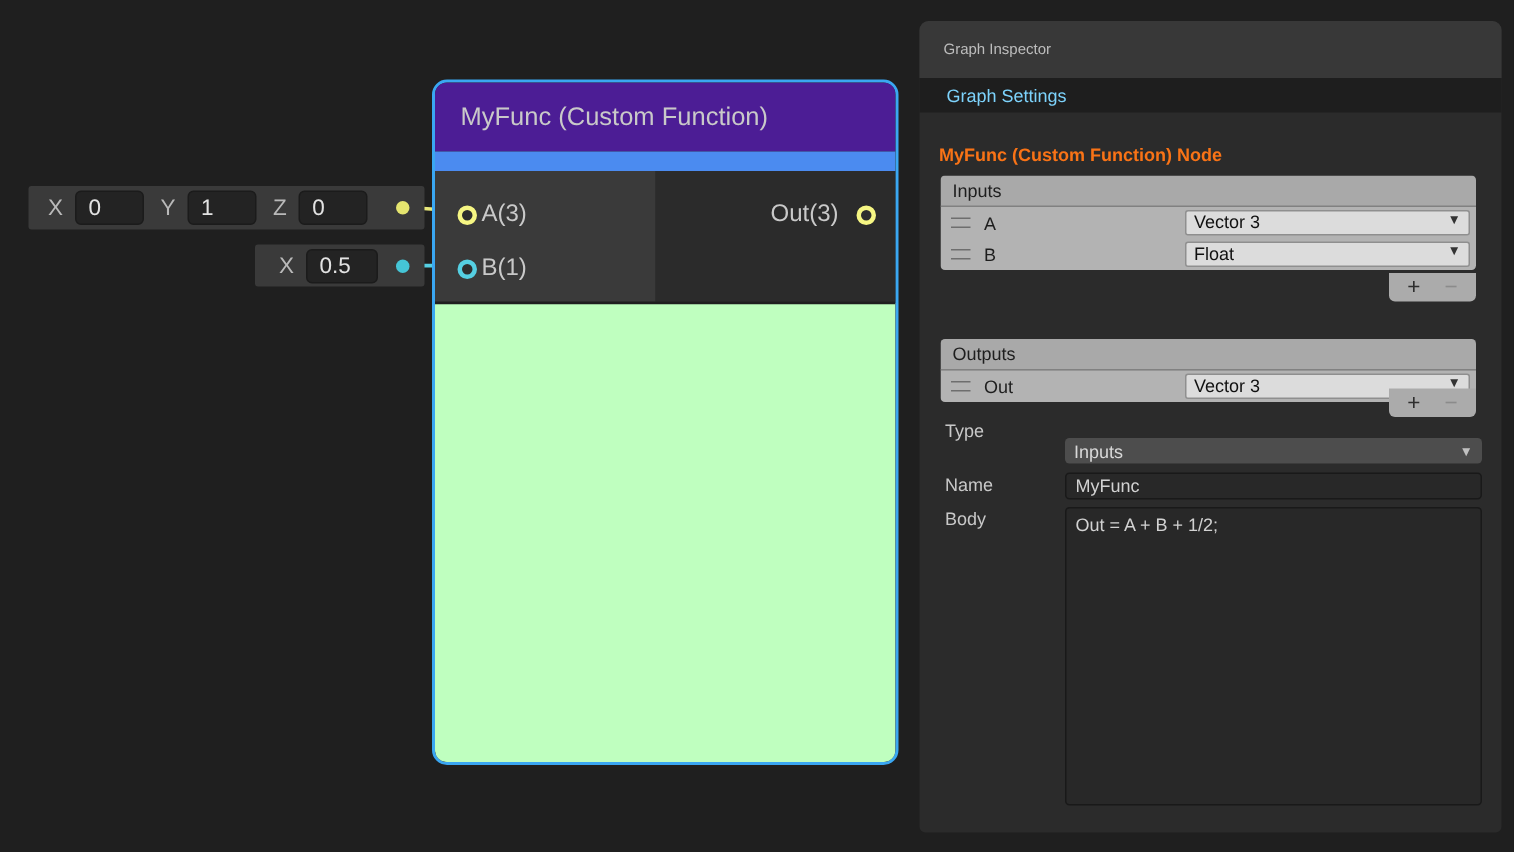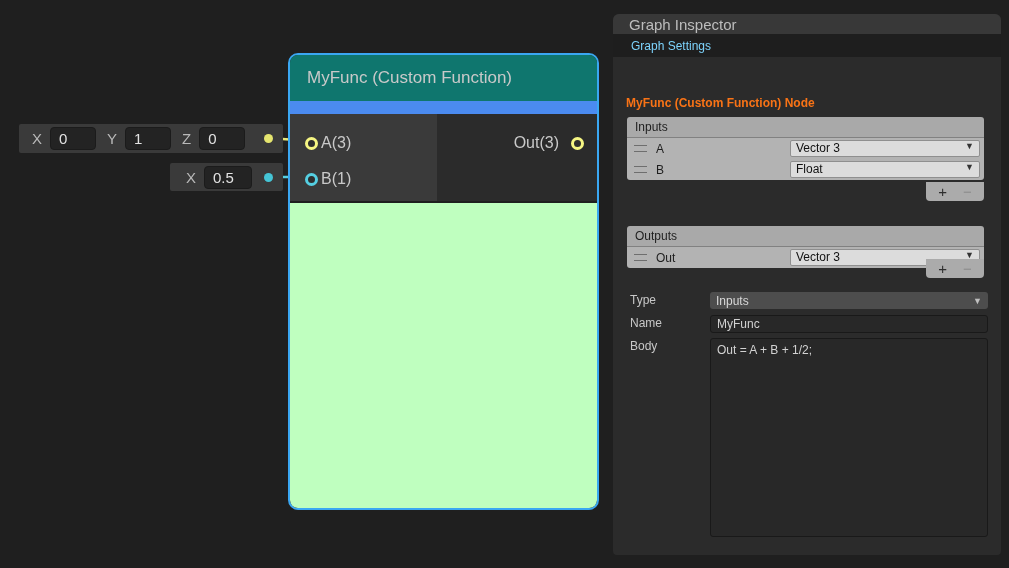--- a/index.html
+++ b/index.html
@@ -12,44 +12,44 @@
   .vw-field { background:#232323; border:1px solid #1b1b1b; border-radius:4px; color:#e2e2e2;
               font-size:15px; height:23px; display:flex; align-items:center; padding-left:8px; }
   .port-dot { position:absolute; border-radius:50%; width:9px; height:9px; }
 
   svg.wires { position:absolute; left:0; top:0; width:1009px; height:568px; pointer-events:none; }
 
   
   .node { position:absolute; left:288px; top:53px; width:311px; height:457px;
           border:2px solid #3aa7f2; border-radius:10px; background:#2b2b2b; overflow:hidden;
           display:flex; flex-direction:column; }
-  .node-header { height:46px; background:#0f766e; display:flex; align-items:center;
+  .node-header { height:46px; background:#4c1d95; display:flex; align-items:center;
                  padding-left:17px; color:#c9c9c9; font-size:17px; }
   .node-accent { height:13px; background:#4b8bf0; }
   .node-ports { height:87px; display:flex; }
   .ports-left { width:147px; background:#3a3a3a; padding-top:11px; }
   .ports-right { flex:1; background:#2b2b2b; padding-top:11px; }
   .port-row { height:36px; display:flex; align-items:center; }
   .port-ring { width:13px; height:13px; border-radius:50%; background:#2e2e2e; flex:0 0 auto; }
   .ring-yellow { border:3px solid #f6f683; }
   .ring-cyan   { border:3px solid #55cfe2; }
   .port-label { color:#c9c9c9; font-size:16px; }
   .ports-left .port-ring { margin-left:15px; }
   .ports-left .port-label { margin-left:3px; }
   .ports-right .port-row { justify-content:flex-end; }
   .ports-right .port-label { margin-right:12px; }
   .ports-right .port-ring { margin-right:13px; }
   .node-preview { flex:1; background:#bfffbf; border-top:2px solid #1f1f1f; border-radius:0 0 7px 7px; }
 
   
   .panel { position:absolute; left:613px; top:14px; width:388px; height:541px;
            background:#2b2b2b; border-radius:6px 6px 4px 4px; }
-  .panel-header { height:20px; background:#383838; border-radius:6px 6px 0 0;
+  .panel-header { height:38px; background:#383838; border-radius:6px 6px 0 0;
                   display:flex; align-items:center; padding-left:16px;
-                  color:#bdbdbd; font-size:15px; }
+                  color:#bdbdbd; font-size:10px; }
   .tabs { height:23px; background:#1e1e1e; display:flex; }
   .tab { display:flex; align-items:center; justify-content:center; font-size:12px; color:#c8c8c8; }
   .tab.active { width:100px; background:#2e2e2e; border-top:3px solid #4c86e8; }
   .tab.inactive { padding:0 18px; color:#7dd3fc; }
   .panel-heading { position:absolute; left:13px; top:82px; font-size:12px; font-weight:bold; color:#f97316; }
 
   .listbox { position:absolute; left:14px; width:357px; border-radius:3px; overflow:hidden; }
   .listbox-header { height:21px; background:#a9a9a9; border-bottom:1px solid #818181;
                     display:flex; align-items:center; padding-left:8px;
                     font-size:12px; color:#1e1e1e; }
@@ -171,21 +171,21 @@
             <span class="dd-arrow">▼</span>
           </span>
         </div>
       </div>
     </div>
     <div class="list-footer" style="left:313px; top:245px;">
       <span class="lf-plus">+</span>
       <span class="lf-minus">−</span>
     </div>
 
-    <span class="prop-label" style="top:279px;">Type</span>
+    <span class="prop-label" style="top:266px;">Type</span>
     <div class="dd-dark" style="top:278px;">
       <span>Inputs</span>
       <span class="dd-arrow">▼</span>
     </div>
 
     <span class="prop-label" style="top:302px;">Name</span>
     <div class="tfield" style="top:301px; height:18px;">MyFunc</div>
 
     <span class="prop-label" style="top:325px;">Body</span>
     <div class="tarea" style="top:324px; height:199px;">Out = A + B + 1/2;</div>

